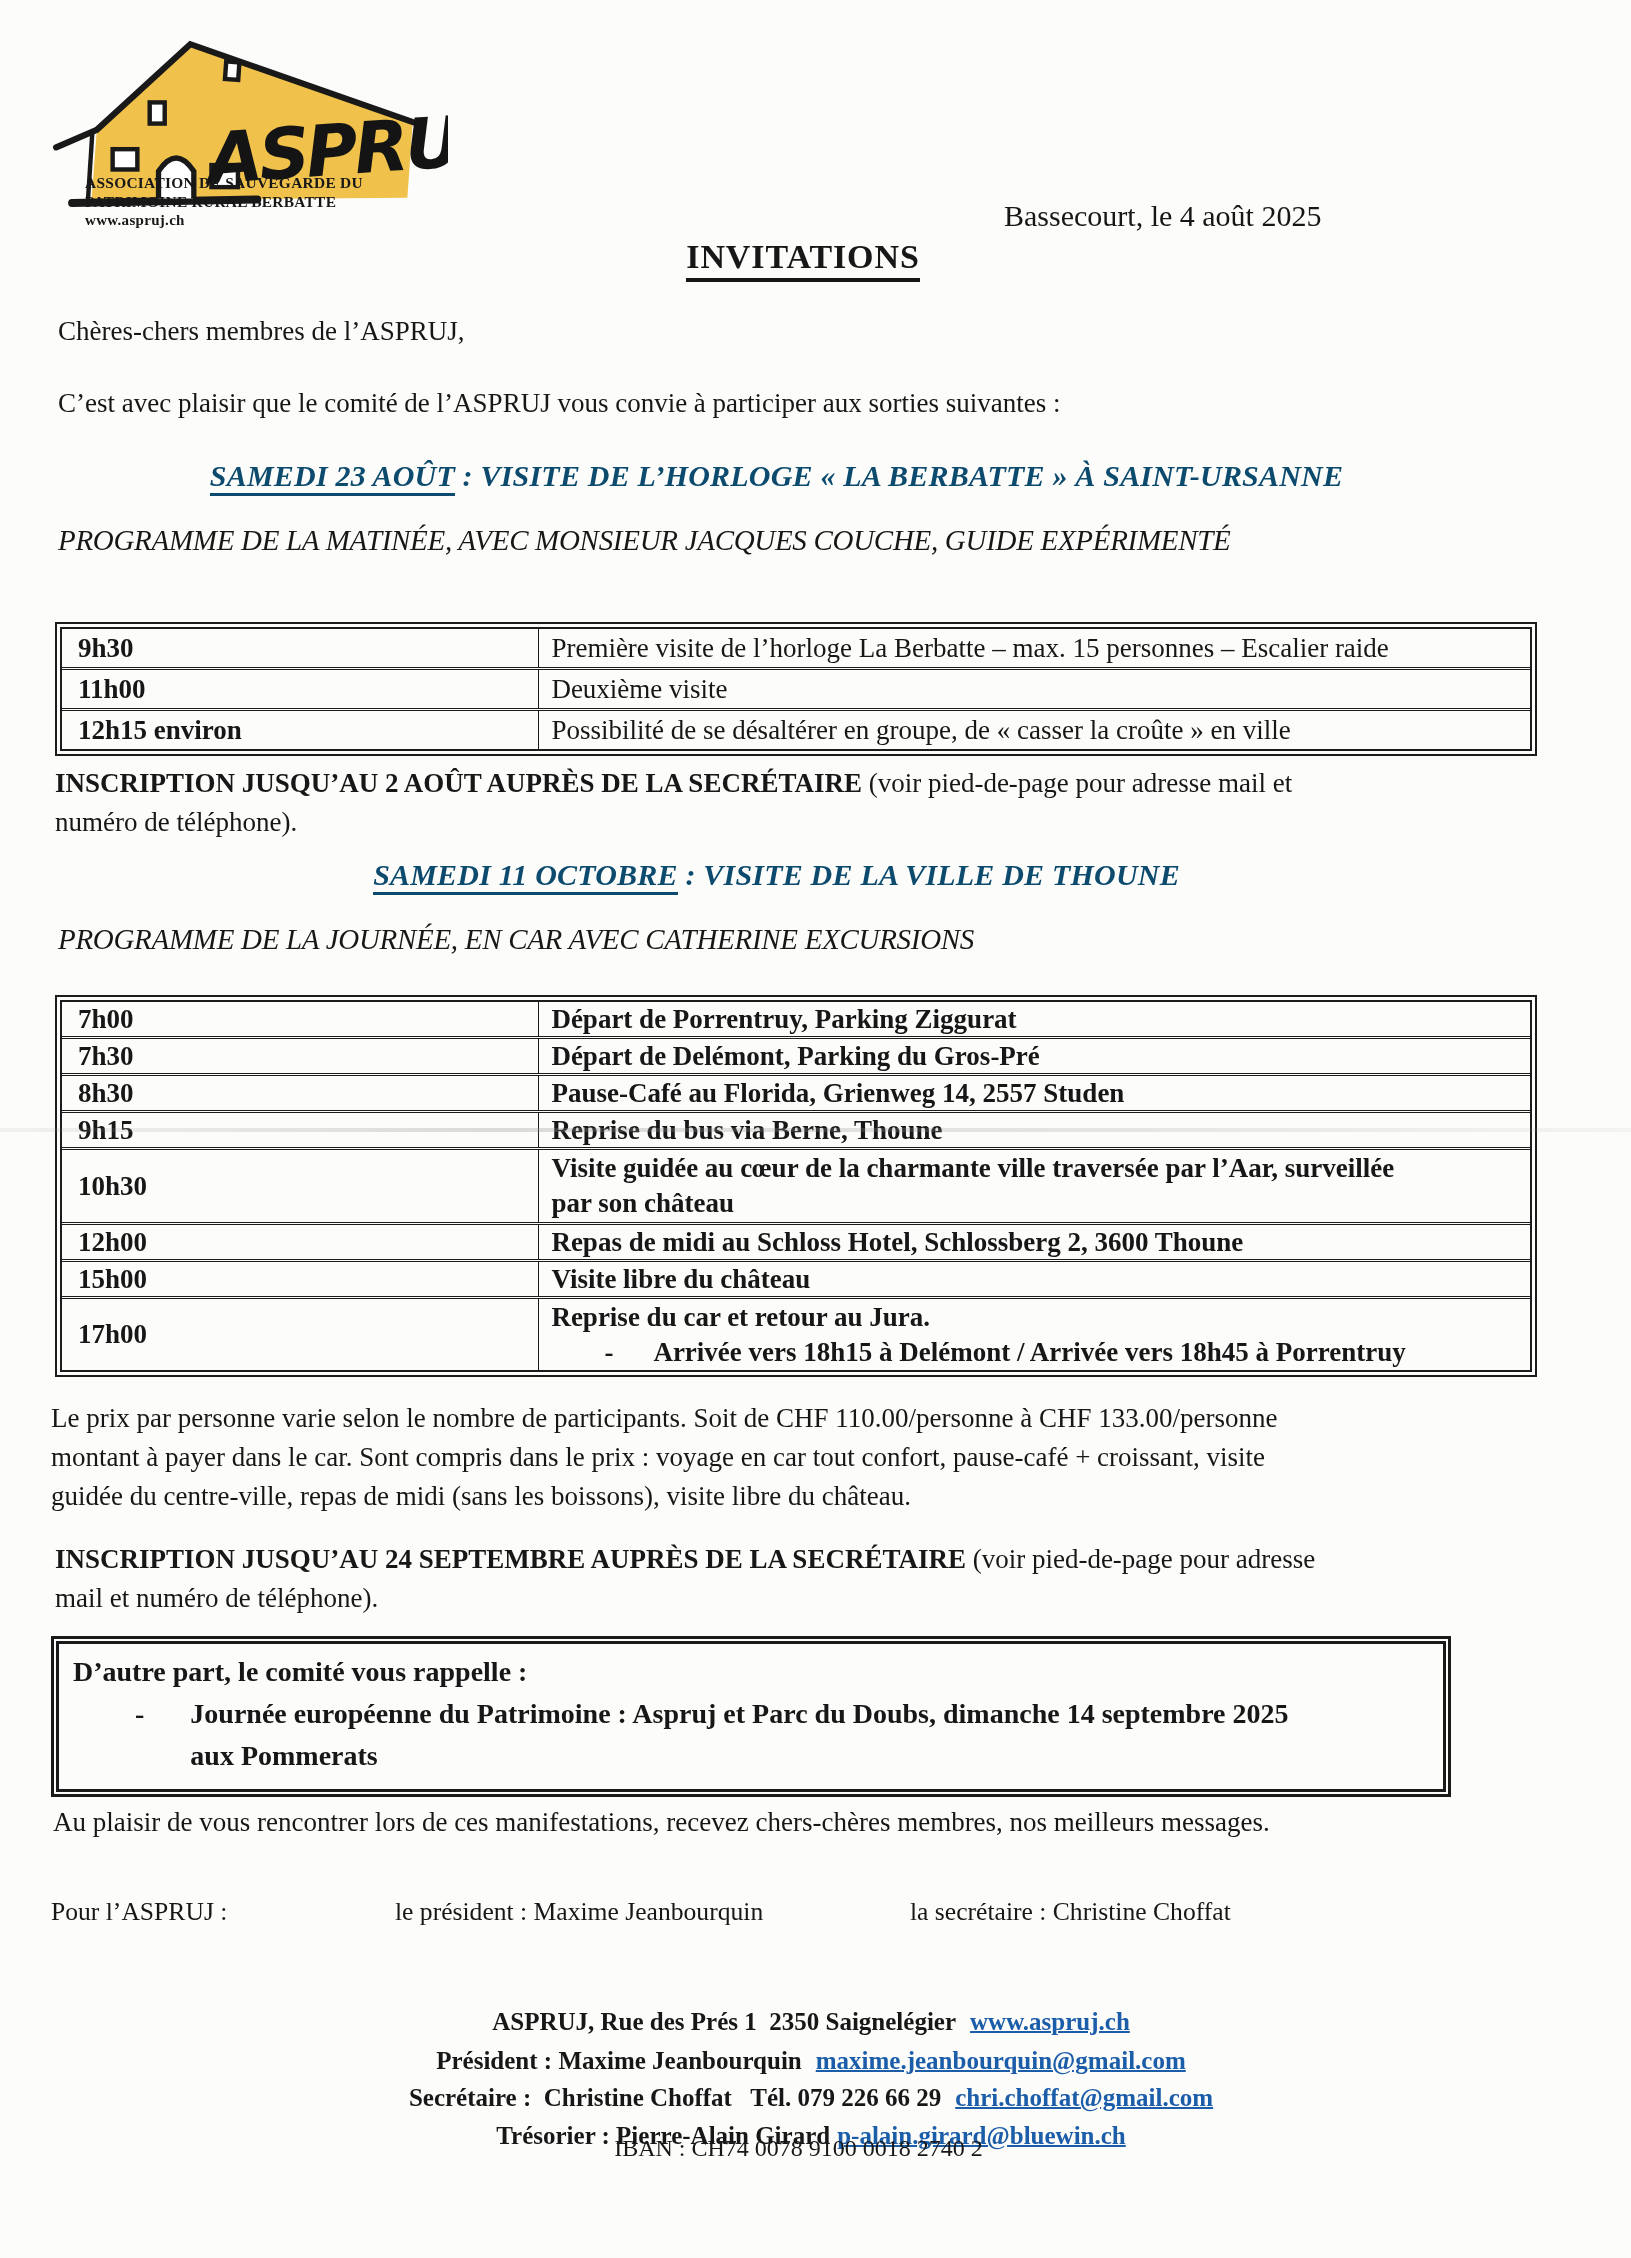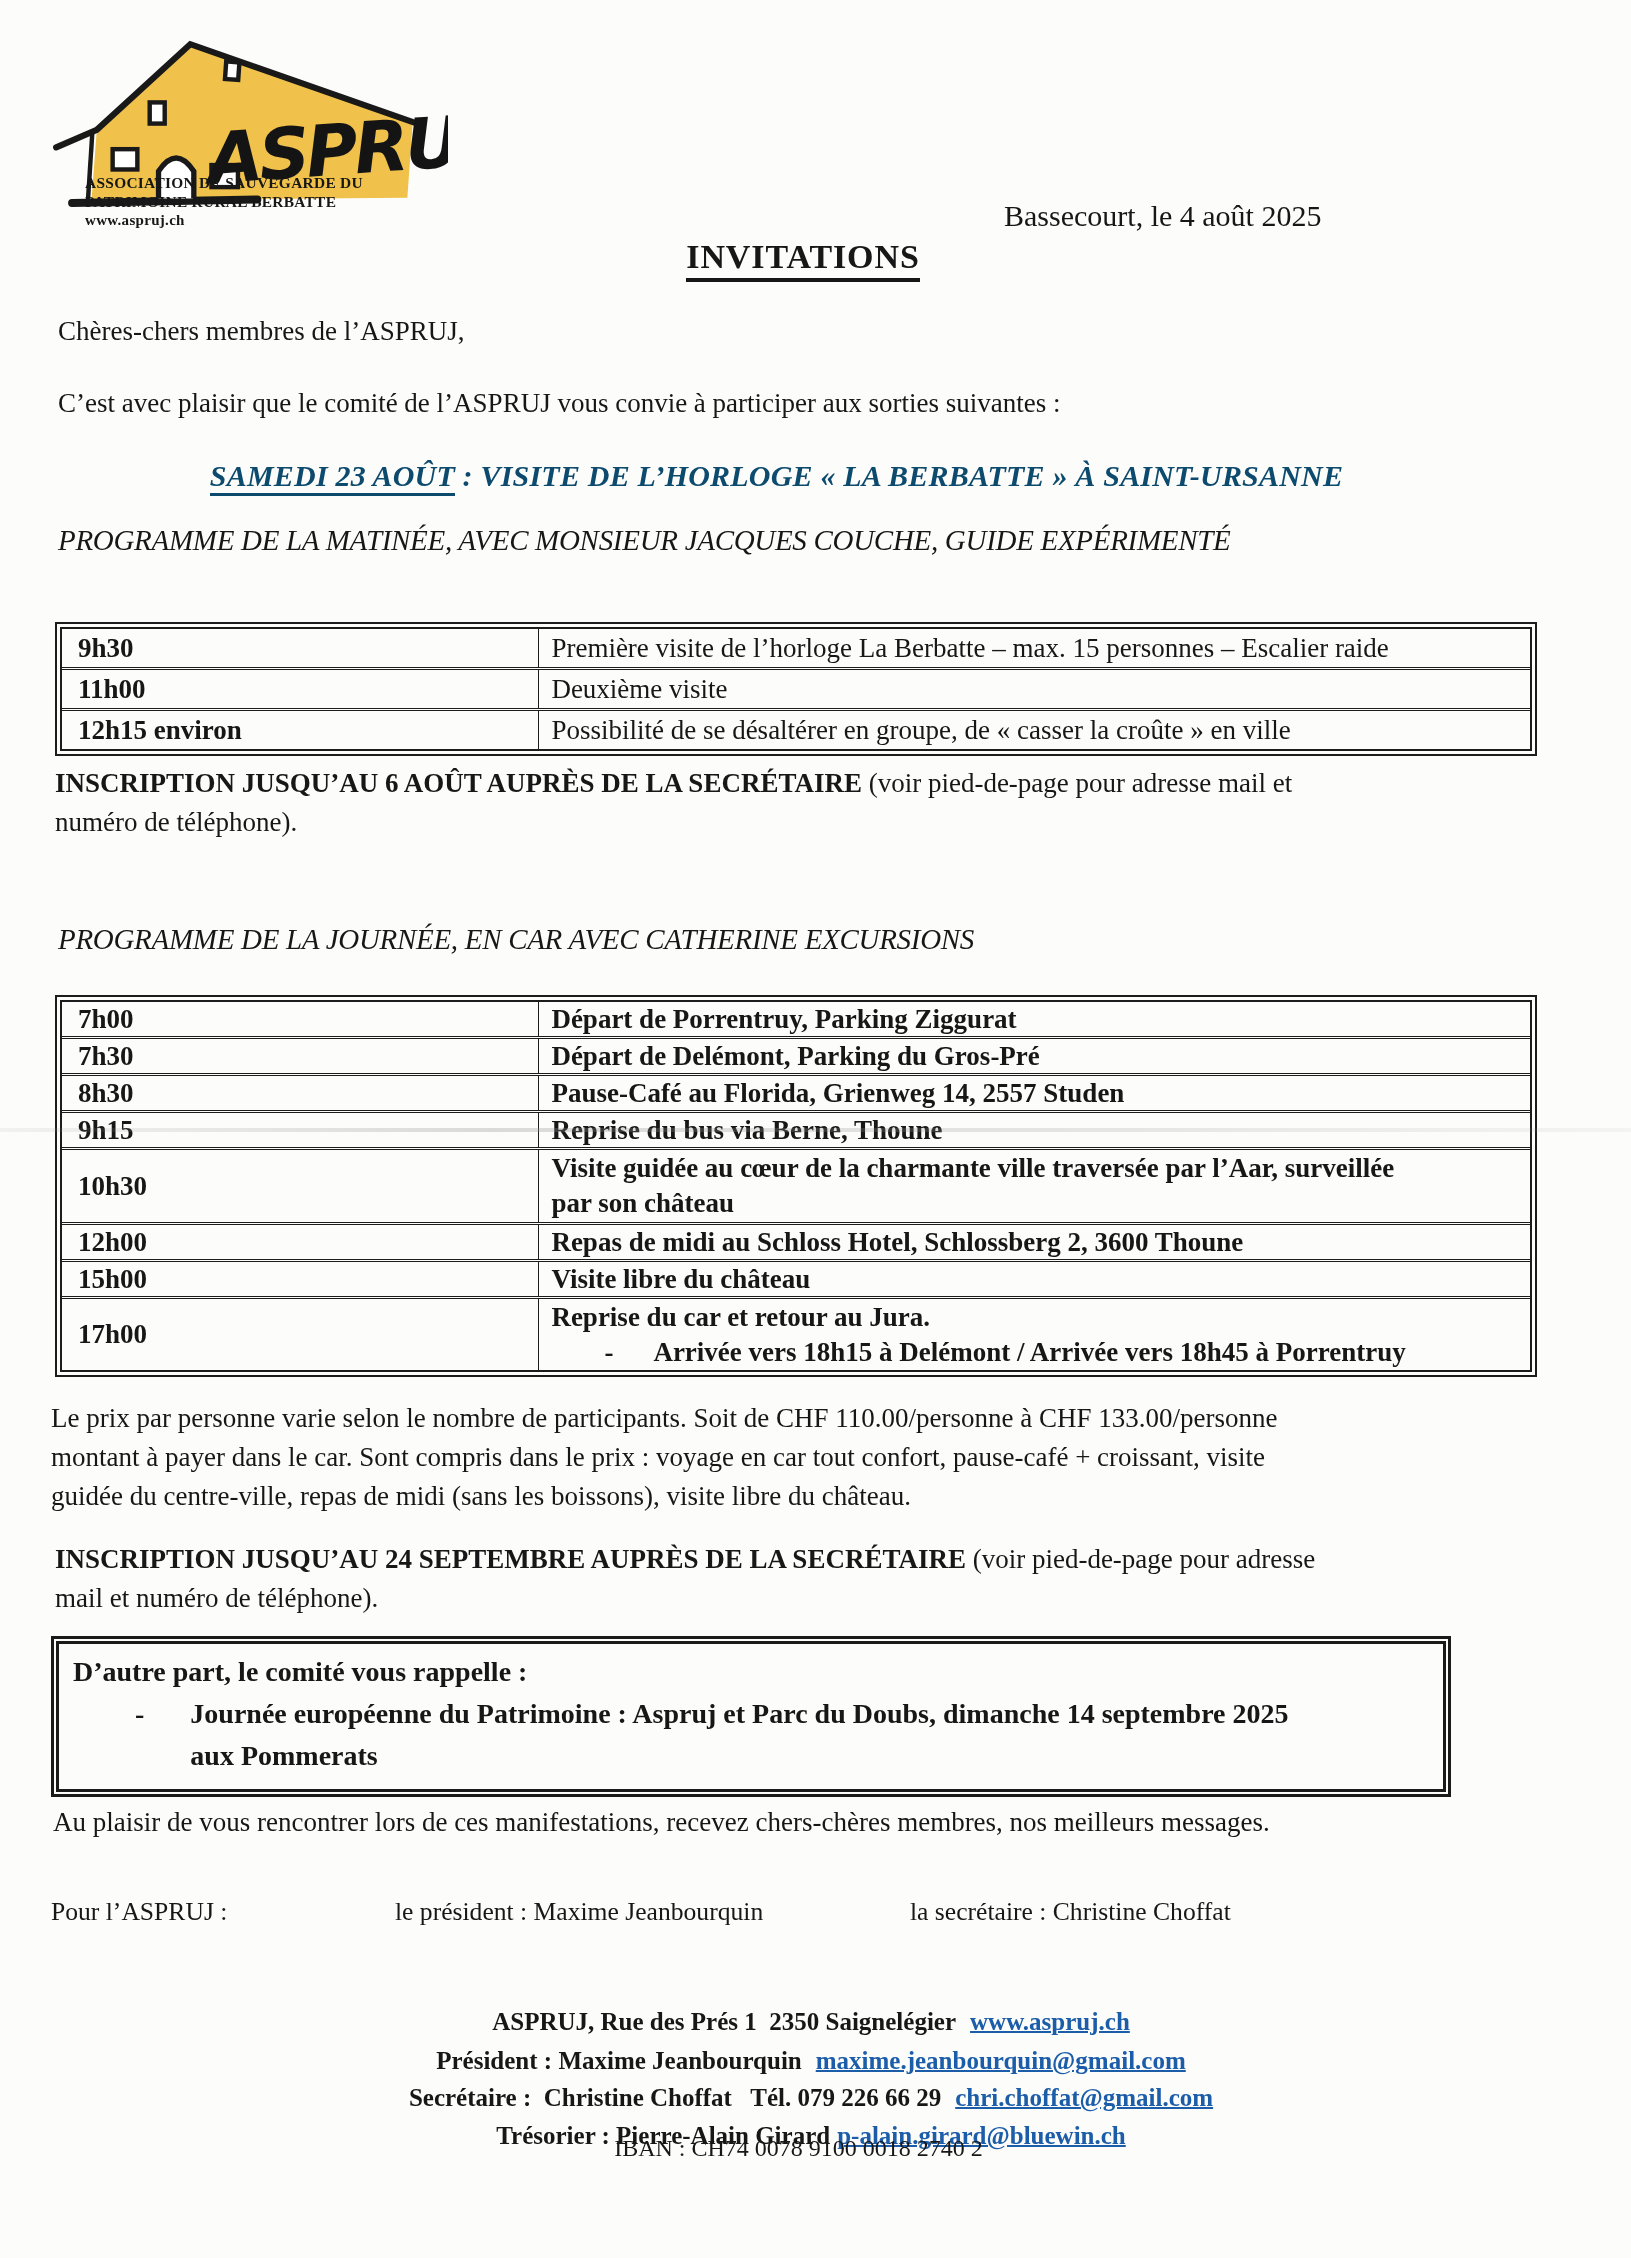--- a/index.html
+++ b/index.html
@@ -94,24 +94,27 @@
     </div>
     <div class="srow r43">
       <div class="stime">12h15 environ</div>
       <div class="sdesc">
           <div>Possibilité de se désaltérer en groupe, de « casser la croûte » en ville</div>
         </div>
     </div>
   </div>
 
   <div class="abs para" style="left:55px;top:764px;width:1535px;">
-    <div><span class="b">INSCRIPTION JUSQU’AU 6 AOÛT AUPRÈS DE LA SECRÉTAIRE</span><span> (voir pied-de-page pour adresse mail et</span></div>
+    <div><span class="b">INSCRIPTION JUSQU’AU 2 AOÛT AUPRÈS DE LA SECRÉTAIRE</span><span> (voir pied-de-page pour adresse mail et</span></div>
     <div>numéro de téléphone).</div>
   </div>
 
+  <div class="abs center-wrap heading red" style="left:26.5px;top:858px;width:1500px;">
+    <span class="uline-date">SAMEDI 11 OCTOBRE</span><span> : VISITE DE LA VILLE DE THOUNE</span>
+  </div>
 
   <div class="abs programme" style="left:58px;top:923px;">PROGRAMME DE LA JOURNÉE, EN CAR AVEC CATHERINE EXCURSIONS</div>
 
   <div class="sched t2" style="top:995px;">
     <div class="srow r38">
       <div class="stime">7h00</div>
       <div class="sdesc">
           <div>Départ de Porrentruy, Parking Ziggurat</div>
         </div>
     </div>

